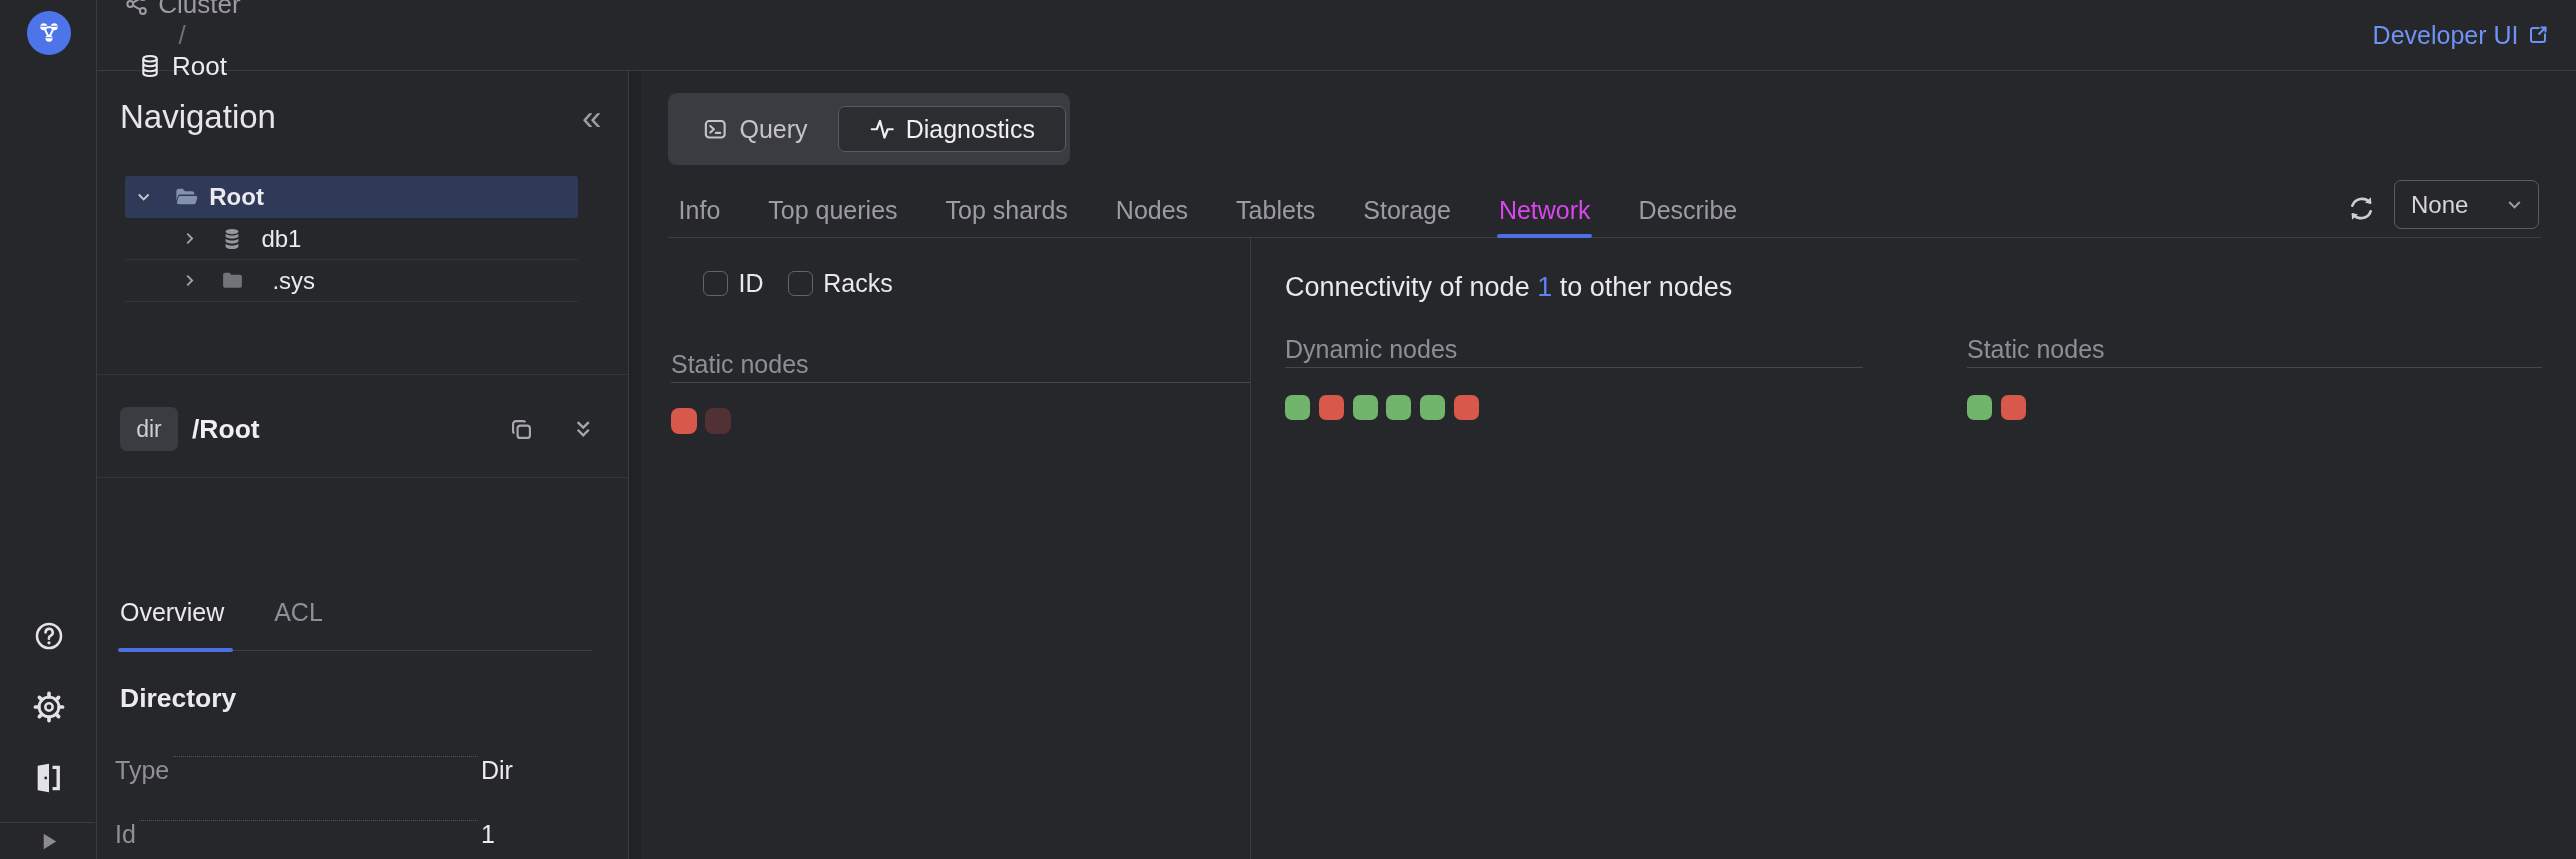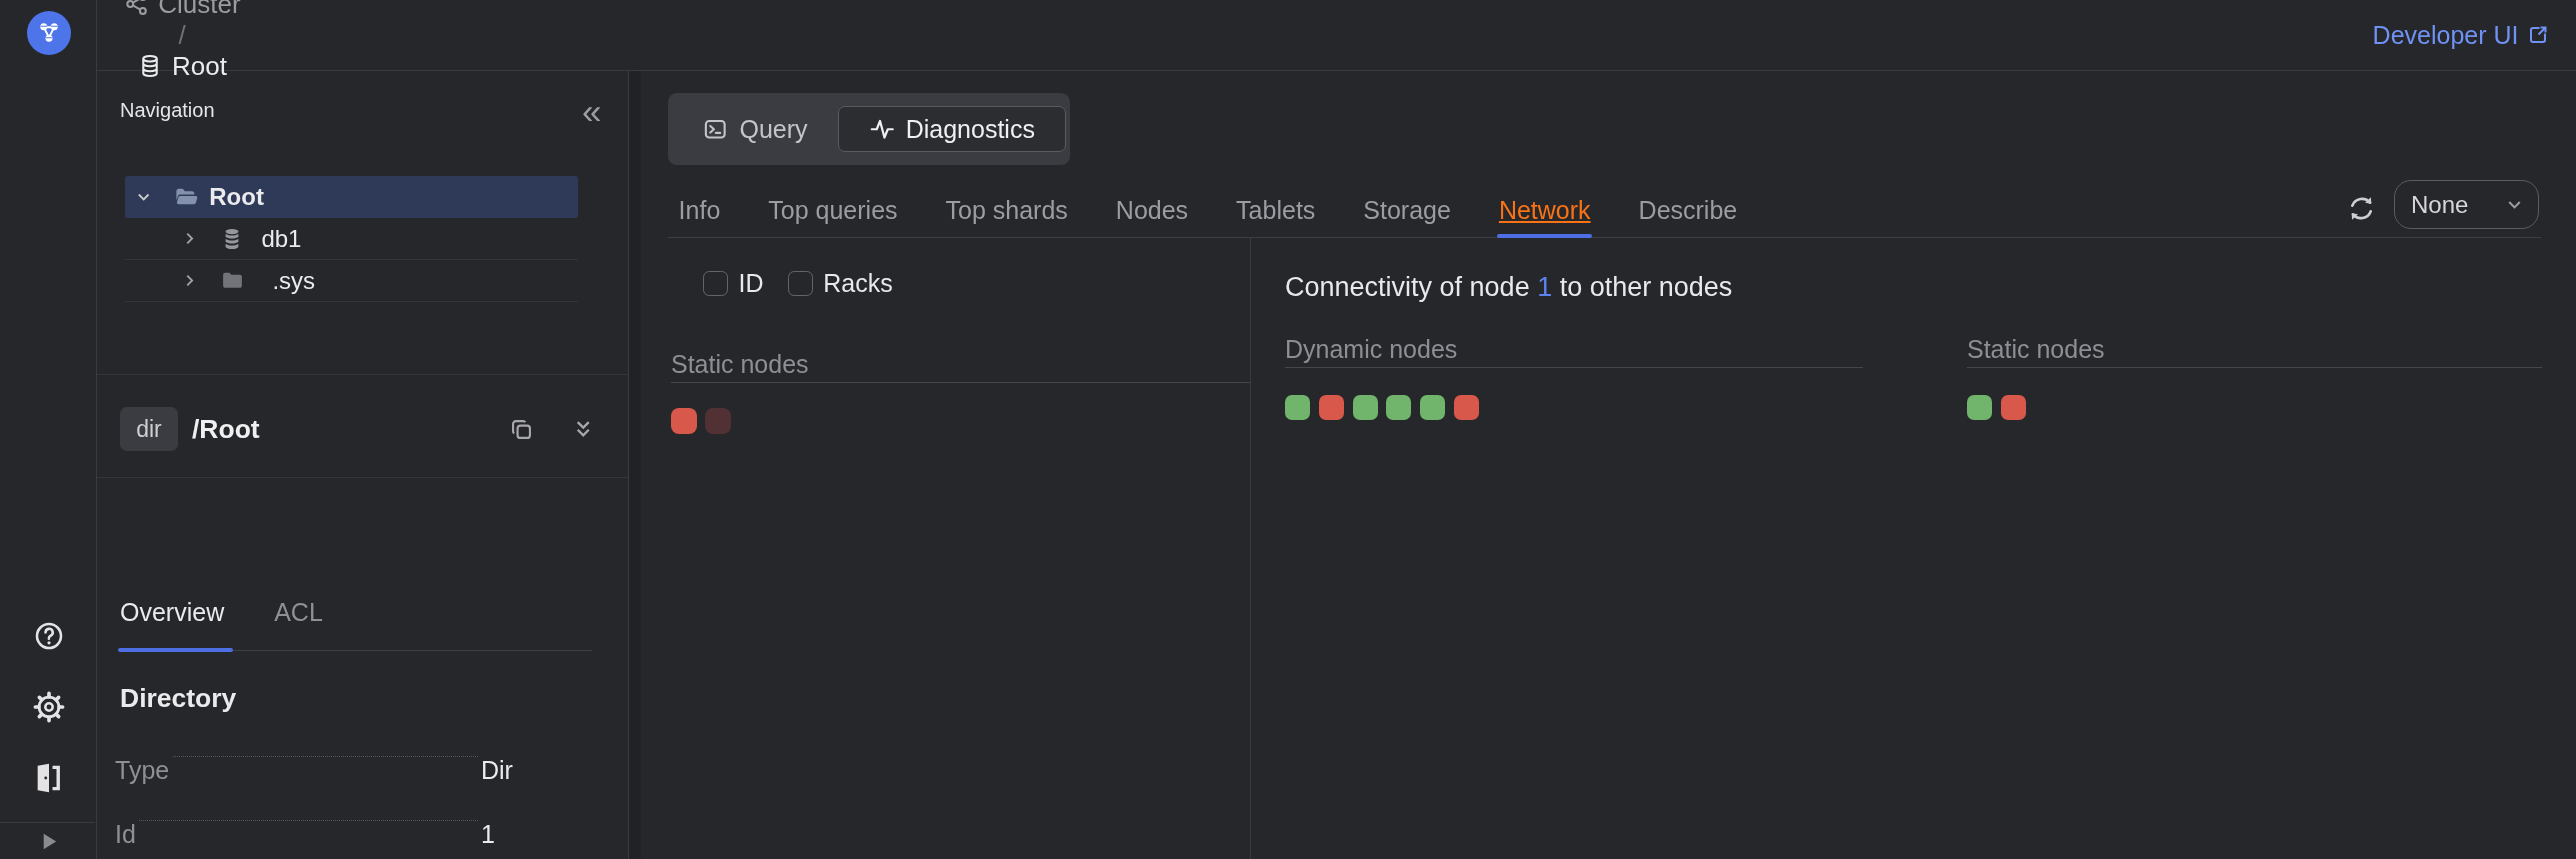--- a/index.html
+++ b/index.html
@@ -27,21 +27,21 @@
   .crumbs { display:flex; align-items:center; font-size:26px;flex-direction:column; }
   .crumb { display:flex; align-items:center; gap:8.8px; cursor:pointer; }
   .crumb.dim { color:#9b9ba1; }
   .crumb.cur { color:#ebebee; }
   .crumb-sep { color:#6f7076; margin:0 12.4px; }
   .devui { margin-left:auto; display:flex; align-items:center; gap:7px; color:#6f92f4; font-size:25px; cursor:pointer; }
 
   
   .navpanel { position:absolute; left:97px; top:71px; width:532px; bottom:0; border-right:0.9px solid #3a3b41; }
   .nav-header { position:absolute; top:26.5px; left:23px; right:23px; display:flex; align-items:center; justify-content:space-between; }
-  .nav-title { font-size:20px; color:#e6e6e9; }
+  .nav-title { font-size:33px; color:#e6e6e9; }
   .collapse-btn { color:#9d9da3; font-size:35px; line-height:25px; cursor:pointer; padding:0 3.5px; }
 
   .tree { position:absolute; top:105px; left:28px; width:453px; }
   .tree-row { height:42px; display:flex; align-items:center; border-bottom:0.9px solid #343539; cursor:pointer; font-size:24px; }
   .tree-row.selected { background:#2e3a58; border-bottom-color:#2e3a58; border-radius:2.7px; }
   .tr-caret { width:19.4px; display:flex; justify-content:center; color:#c9c9ce; }
   .tree-row .tr-caret.child { color:#a2a2a8; }
   .tr-ico { display:flex; }
   .tr-label { color:#ebebee; }
   .tree-row.selected .tr-label { font-weight:bold; }
@@ -75,25 +75,25 @@
   .main { position:absolute; left:641px; top:71px; right:0; bottom:0; }
 
   .switcher { position:absolute; top:22px; left:27px; height:72px; background:#3b3c42; border-radius:8.8px;
               display:flex; align-items:center; padding:0 4.4px; }
   .sw-opt { display:flex; align-items:center; gap:10.6px; font-size:25px; padding:0 30px; height:46px; color:#c4c4c9; cursor:pointer; }
   .sw-opt.checked { background:#2c2d31; border:1.8px solid #5a5b61; border-radius:7px; color:#f0f0f2; }
 
   .diag-tabs { position:absolute; top:119px; left:27px; width:1873px; height:48px; display:flex; gap:48px; padding-left:10.6px; }
   .diag-tabs::after { content:""; position:absolute; left:0; right:0; bottom:0; height:0.9px; background:#3e3f44; }
   .dtab { position:relative; font-size:25px; color:#9c9ca2; cursor:pointer; padding-top:6.2px; }
-  .dtab.active { color:#f97316;text-decoration:underline; }
+  .dtab.active { color:#d946ef; }
   .dtab.active::after { content:""; position:absolute; left:-1.8px; right:-1.8px; bottom:0; height:4.4px; border-radius:2.7px; background:#4d6fe3; z-index:2; }
 
   .refresh-btn { position:absolute; top:118px; left:1701px; width:39px; height:39px; display:flex; align-items:center; justify-content:center; color:#cfcfd3; cursor:pointer; }
-  .ar-select { position:absolute; top:109px; left:1753px; width:145px; height:49px; border:0.9px solid #5b5c62; border-radius:17px;
+  .ar-select { position:absolute; top:109px; left:1753px; width:145px; height:49px; border:0.9px solid #5b5c62; border-radius:7px;
                display:flex; align-items:center; justify-content:space-between; padding:0 12.4px 0 16px; cursor:pointer; }
   .ar-select .val { font-size:24px; color:#d6d6da; }
   .ar-select .chev { color:#9c9ca2; display:flex; }
 
   .filter-row { position:absolute; top:198px; left:38px; display:flex; align-items:center; }
   .radio-pill { height:47px; background:#3b3c42; border-radius:8.8px; display:flex; align-items:center; padding:0 3.5px; }
   .radio-opt { font-size:24px; color:#d9d9dc; padding:0 19.4px; height:40px; display:flex; align-items:center; cursor:pointer; }
   .radio-opt.checked { background:#2c2d31; border:1.8px solid #5a5b61; border-radius:7px; color:#f0f0f2; }
   .cbx { width:25px; height:25px; border:1.8px solid #64656c; border-radius:6.2px; background:transparent; cursor:pointer; flex:none; }
   .cbx-label { margin-left:10.6px; font-size:25px; color:#e9e9eb; cursor:pointer; }

